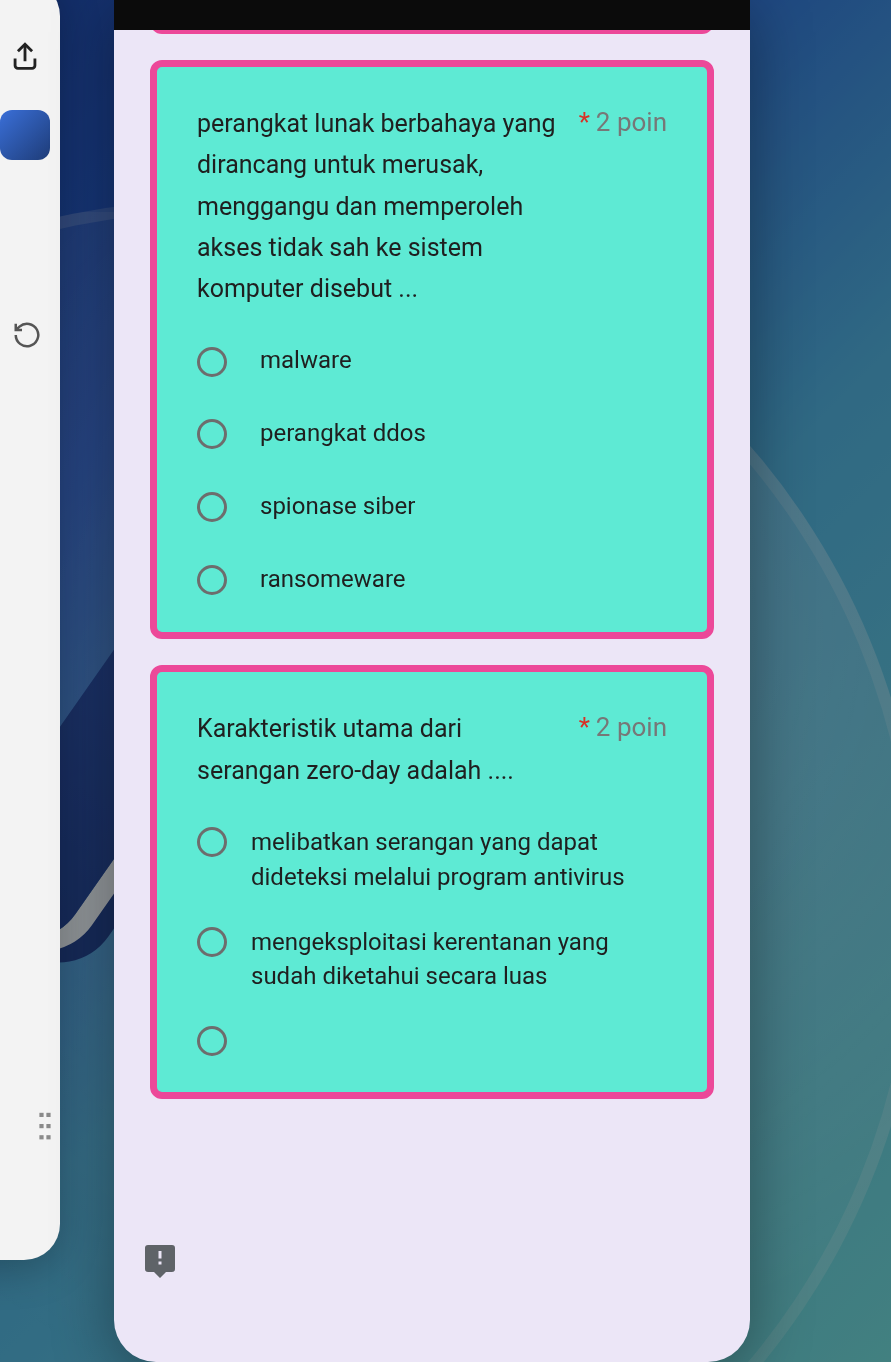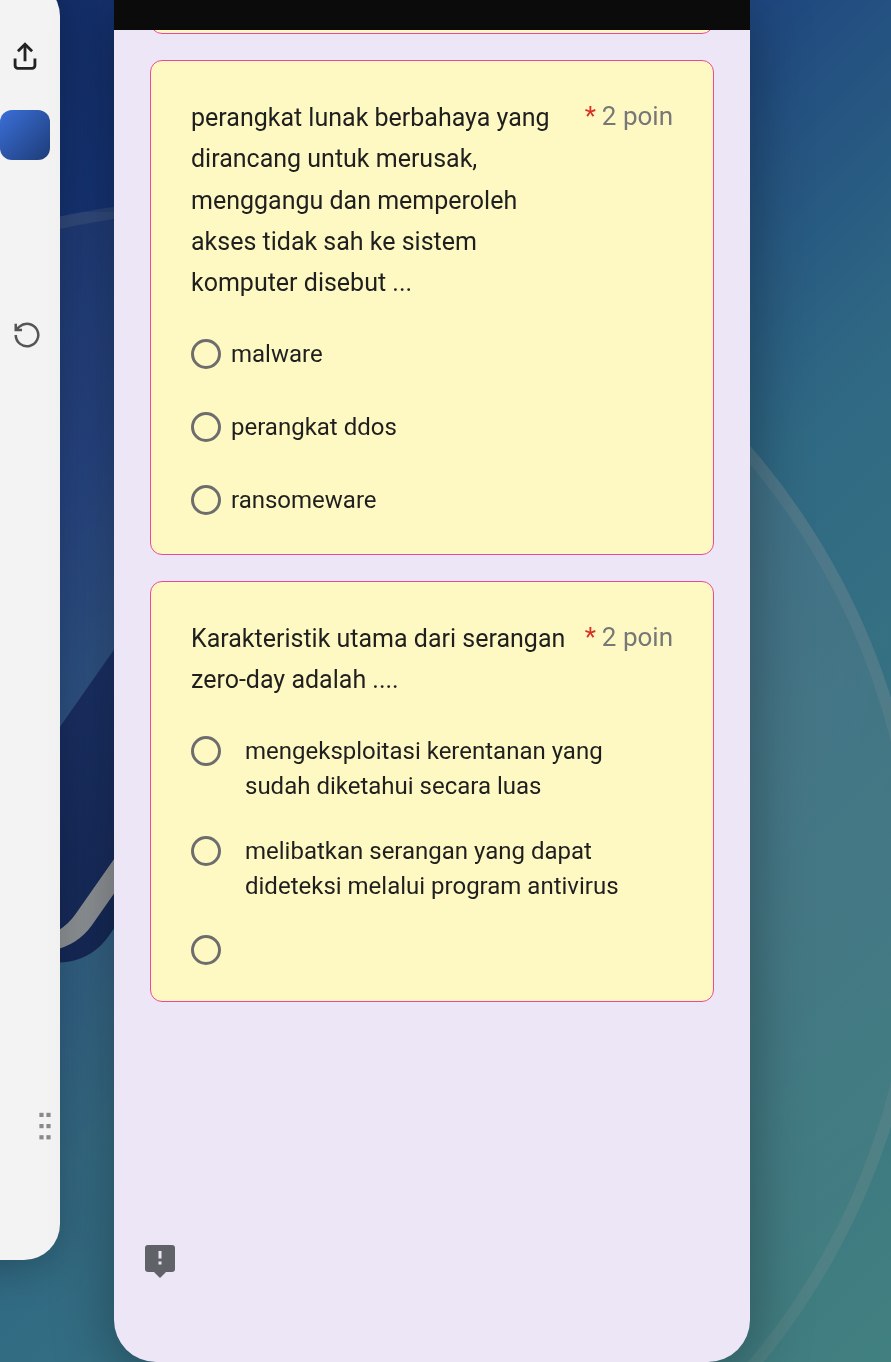--- a/index.html
+++ b/index.html
@@ -87,22 +87,22 @@
   }
 
   .scroll {
     position: absolute;
     left: 0; right: 0; top: 30px; bottom: 0;
     padding: 0 36px;
     overflow: hidden;
   }
 
   .card {
-    background: #fef9c3;
-    border: 1px solid #ec4899;
+    background: #5eead4;
+    border: 7px solid #ec4899;
     border-radius: 12px;
     padding: 36px 40px 36px 40px;
     margin-top: 26px;
   }
   .card.clip-top {
     margin-top: -20px;
     border-top-left-radius: 0;
     border-top-right-radius: 0;
     height: 24px;
     padding: 0;
@@ -129,22 +129,22 @@
   .points { color: #777; }
 
   .options {
     margin-top: 34px;
     display: flex;
     flex-direction: column;
     gap: 38px;
   }
   .opt {
     display: flex;
-    align-items: flex-start;
-    gap: 10px;
+    align-items: center;
+    gap: 33px;
     cursor: pointer;
   }
   .opt.multi { align-items: flex-start; gap: 24px; }
   .radio {
     width: 30px; height: 30px; flex: 0 0 30px;
     border: 3px solid #6d6d6d;
     border-radius: 50%;
     margin-top: 2px;
   }
   .opt-label {
@@ -214,40 +214,44 @@
         <label class="opt">
           <span class="radio"></span>
           <span class="opt-label">malware</span>
         </label>
         <label class="opt">
           <span class="radio"></span>
           <span class="opt-label">perangkat ddos</span>
         </label>
         <label class="opt">
           <span class="radio"></span>
+          <span class="opt-label">spionase siber</span>
+        </label>
+        <label class="opt">
+          <span class="radio"></span>
           <span class="opt-label">ransomeware</span>
         </label>
       </div>
     </div>
 
     <div class="card">
       <div class="q-head">
         <div class="q-text">Karakteristik utama dari serangan zero-day adalah ....</div>
         <div class="q-meta">
           <span class="req-star">*</span><span class="points">2 poin</span>
         </div>
       </div>
       <div class="options" style="gap:30px;">
         <label class="opt multi">
           <span class="radio"></span>
+          <span class="opt-label">melibatkan serangan yang dapat dideteksi melalui program antivirus</span>
+        </label>
+        <label class="opt multi">
+          <span class="radio"></span>
           <span class="opt-label">mengeksploitasi kerentanan yang sudah diketahui secara luas</span>
-        </label>
-        <label class="opt multi">
-          <span class="radio"></span>
-          <span class="opt-label">melibatkan serangan yang dapat dideteksi melalui program antivirus</span>
         </label>
         <label class="opt multi">
           <span class="radio"></span>
         </label>
       </div>
     </div>
 
   </div>
 </div>
 

